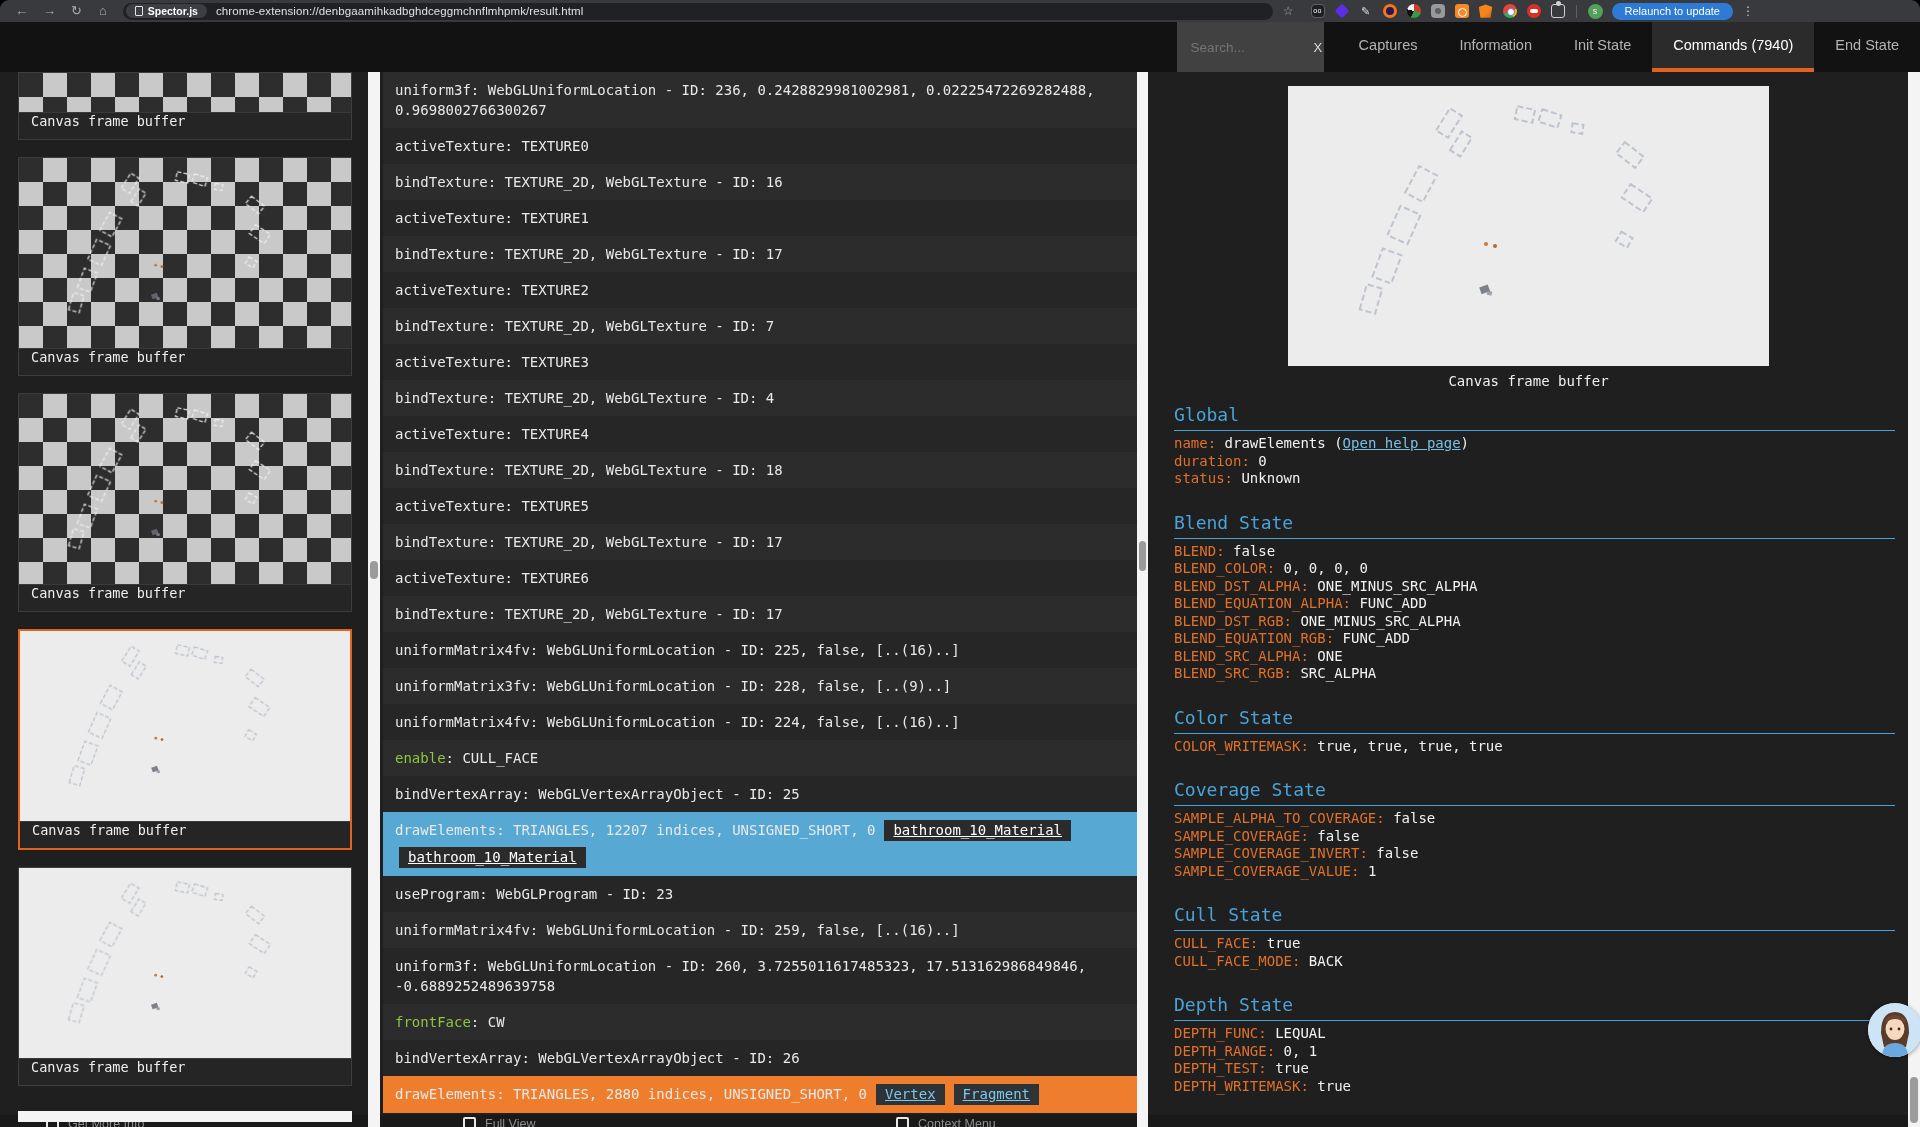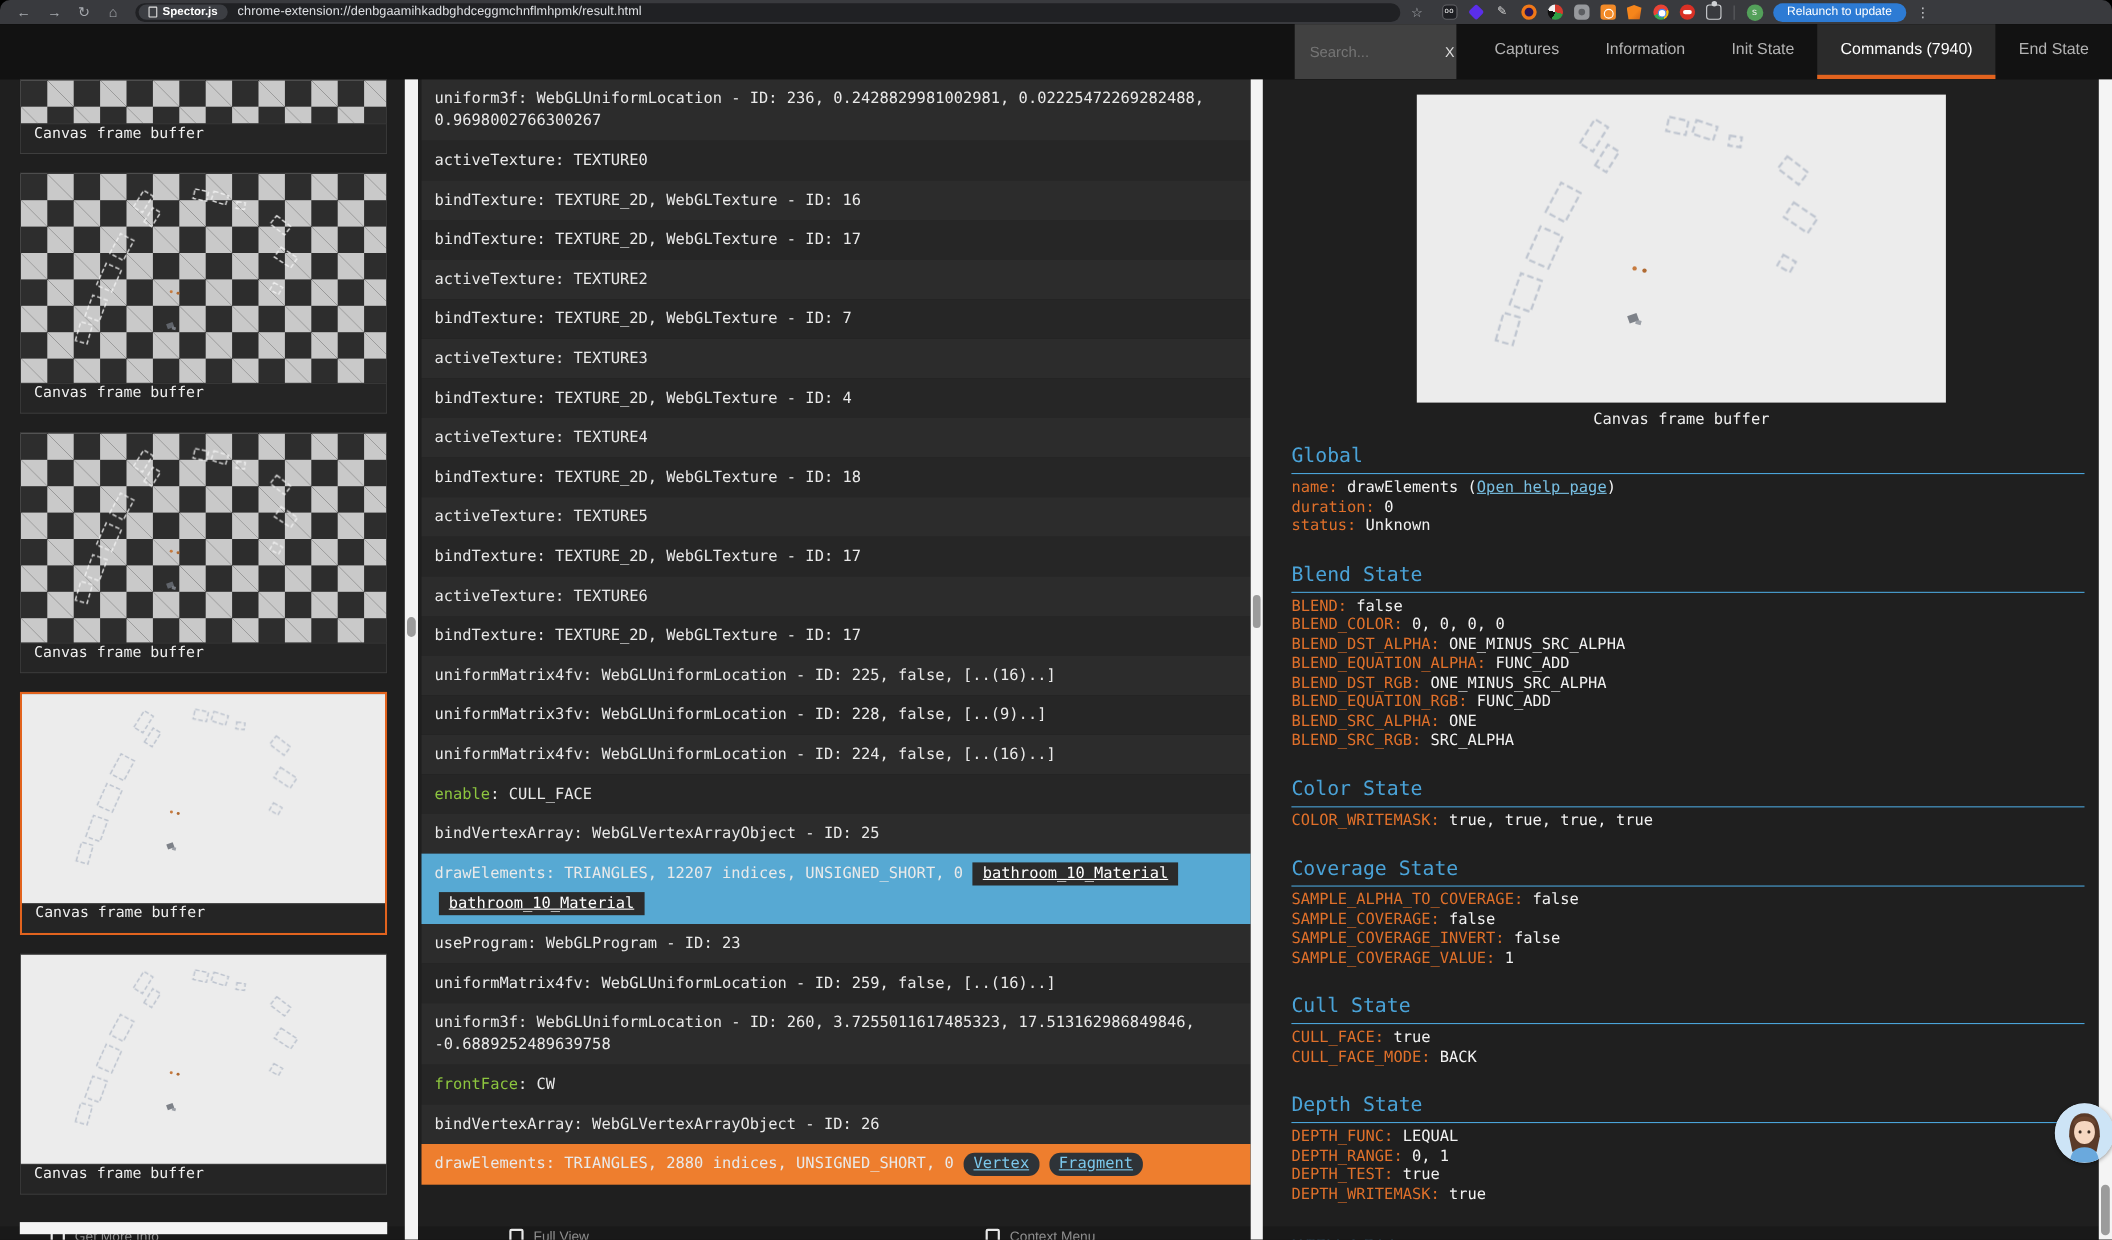--- a/index.html
+++ b/index.html
@@ -99,21 +99,21 @@
     font:14px "DejaVu Sans Mono", monospace; color:#e9e9e9; }
   .cmd-row { padding:8px 12px; line-height:20px; word-break:break-word; cursor:pointer; }
   .cmd-row:nth-child(odd) { background:#2c2c2c; }
   .cmd-row:nth-child(even) { background:#262626; }
   .cmd-row.hl-blue { background:#57a9d3 !important; }
   .cmd-row.hl-orange { background:#ee7e2e !important; }
   .kw { color:#8dc63f; }
   .chip { display:inline-block; background:#2b2b2b; color:#fff; padding:1px 9px; margin-left:9px;
     text-decoration:underline; cursor:pointer; line-height:19px; }
   .chip.nl { margin-left:4px; margin-top:6px; }
-  .hl-orange .chip { color:#7cc8ec; background:#2e3338;border-radius:10px; }
+  .hl-orange .chip { color:#7cc8ec; background:#2e3338; }
 
   
   .panel { position:absolute; left:1160px; width:748px; top:0; bottom:0; overflow:hidden;
     font-family:"DejaVu Sans Mono", monospace; }
   .preview-wrap { margin:14px 0 0 128px; width:481px; }
   .canvas-img { width:481px; height:280px; background:#ececec; position:relative; overflow:hidden; }
   .canvas-img svg { position:absolute; inset:0; }
   .preview-caption { text-align:center; color:#efefef; font-size:14px; margin-top:7px; }
   .sec-title { color:#4aa3d8; font-size:18px; font-weight:normal; margin:24px 14px 0 14px; }
   .sec-title.first { margin-top:15px; }
@@ -294,20 +294,21 @@
     </div>
 
   <div class="vtrack left">
     <div class="vthumb" style="top:489px;height:18px;"></div>
   </div>
 
   <div class="commands" id="commands">
       <div class="cmd-row">uniform3f: WebGLUniformLocation - ID: 236, 0.2428829981002981, 0.02225472269282488, 0.9698002766300267</div>
       <div class="cmd-row">activeTexture: TEXTURE0</div>
       <div class="cmd-row">bindTexture: TEXTURE_2D, WebGLTexture - ID: 16</div>
+      <div class="cmd-row">activeTexture: TEXTURE1</div>
       <div class="cmd-row">bindTexture: TEXTURE_2D, WebGLTexture - ID: 17</div>
       <div class="cmd-row">activeTexture: TEXTURE2</div>
       <div class="cmd-row">bindTexture: TEXTURE_2D, WebGLTexture - ID: 7</div>
       <div class="cmd-row">activeTexture: TEXTURE3</div>
       <div class="cmd-row">bindTexture: TEXTURE_2D, WebGLTexture - ID: 4</div>
       <div class="cmd-row">activeTexture: TEXTURE4</div>
       <div class="cmd-row">bindTexture: TEXTURE_2D, WebGLTexture - ID: 18</div>
       <div class="cmd-row">activeTexture: TEXTURE5</div>
       <div class="cmd-row">bindTexture: TEXTURE_2D, WebGLTexture - ID: 17</div>
       <div class="cmd-row">activeTexture: TEXTURE6</div>

